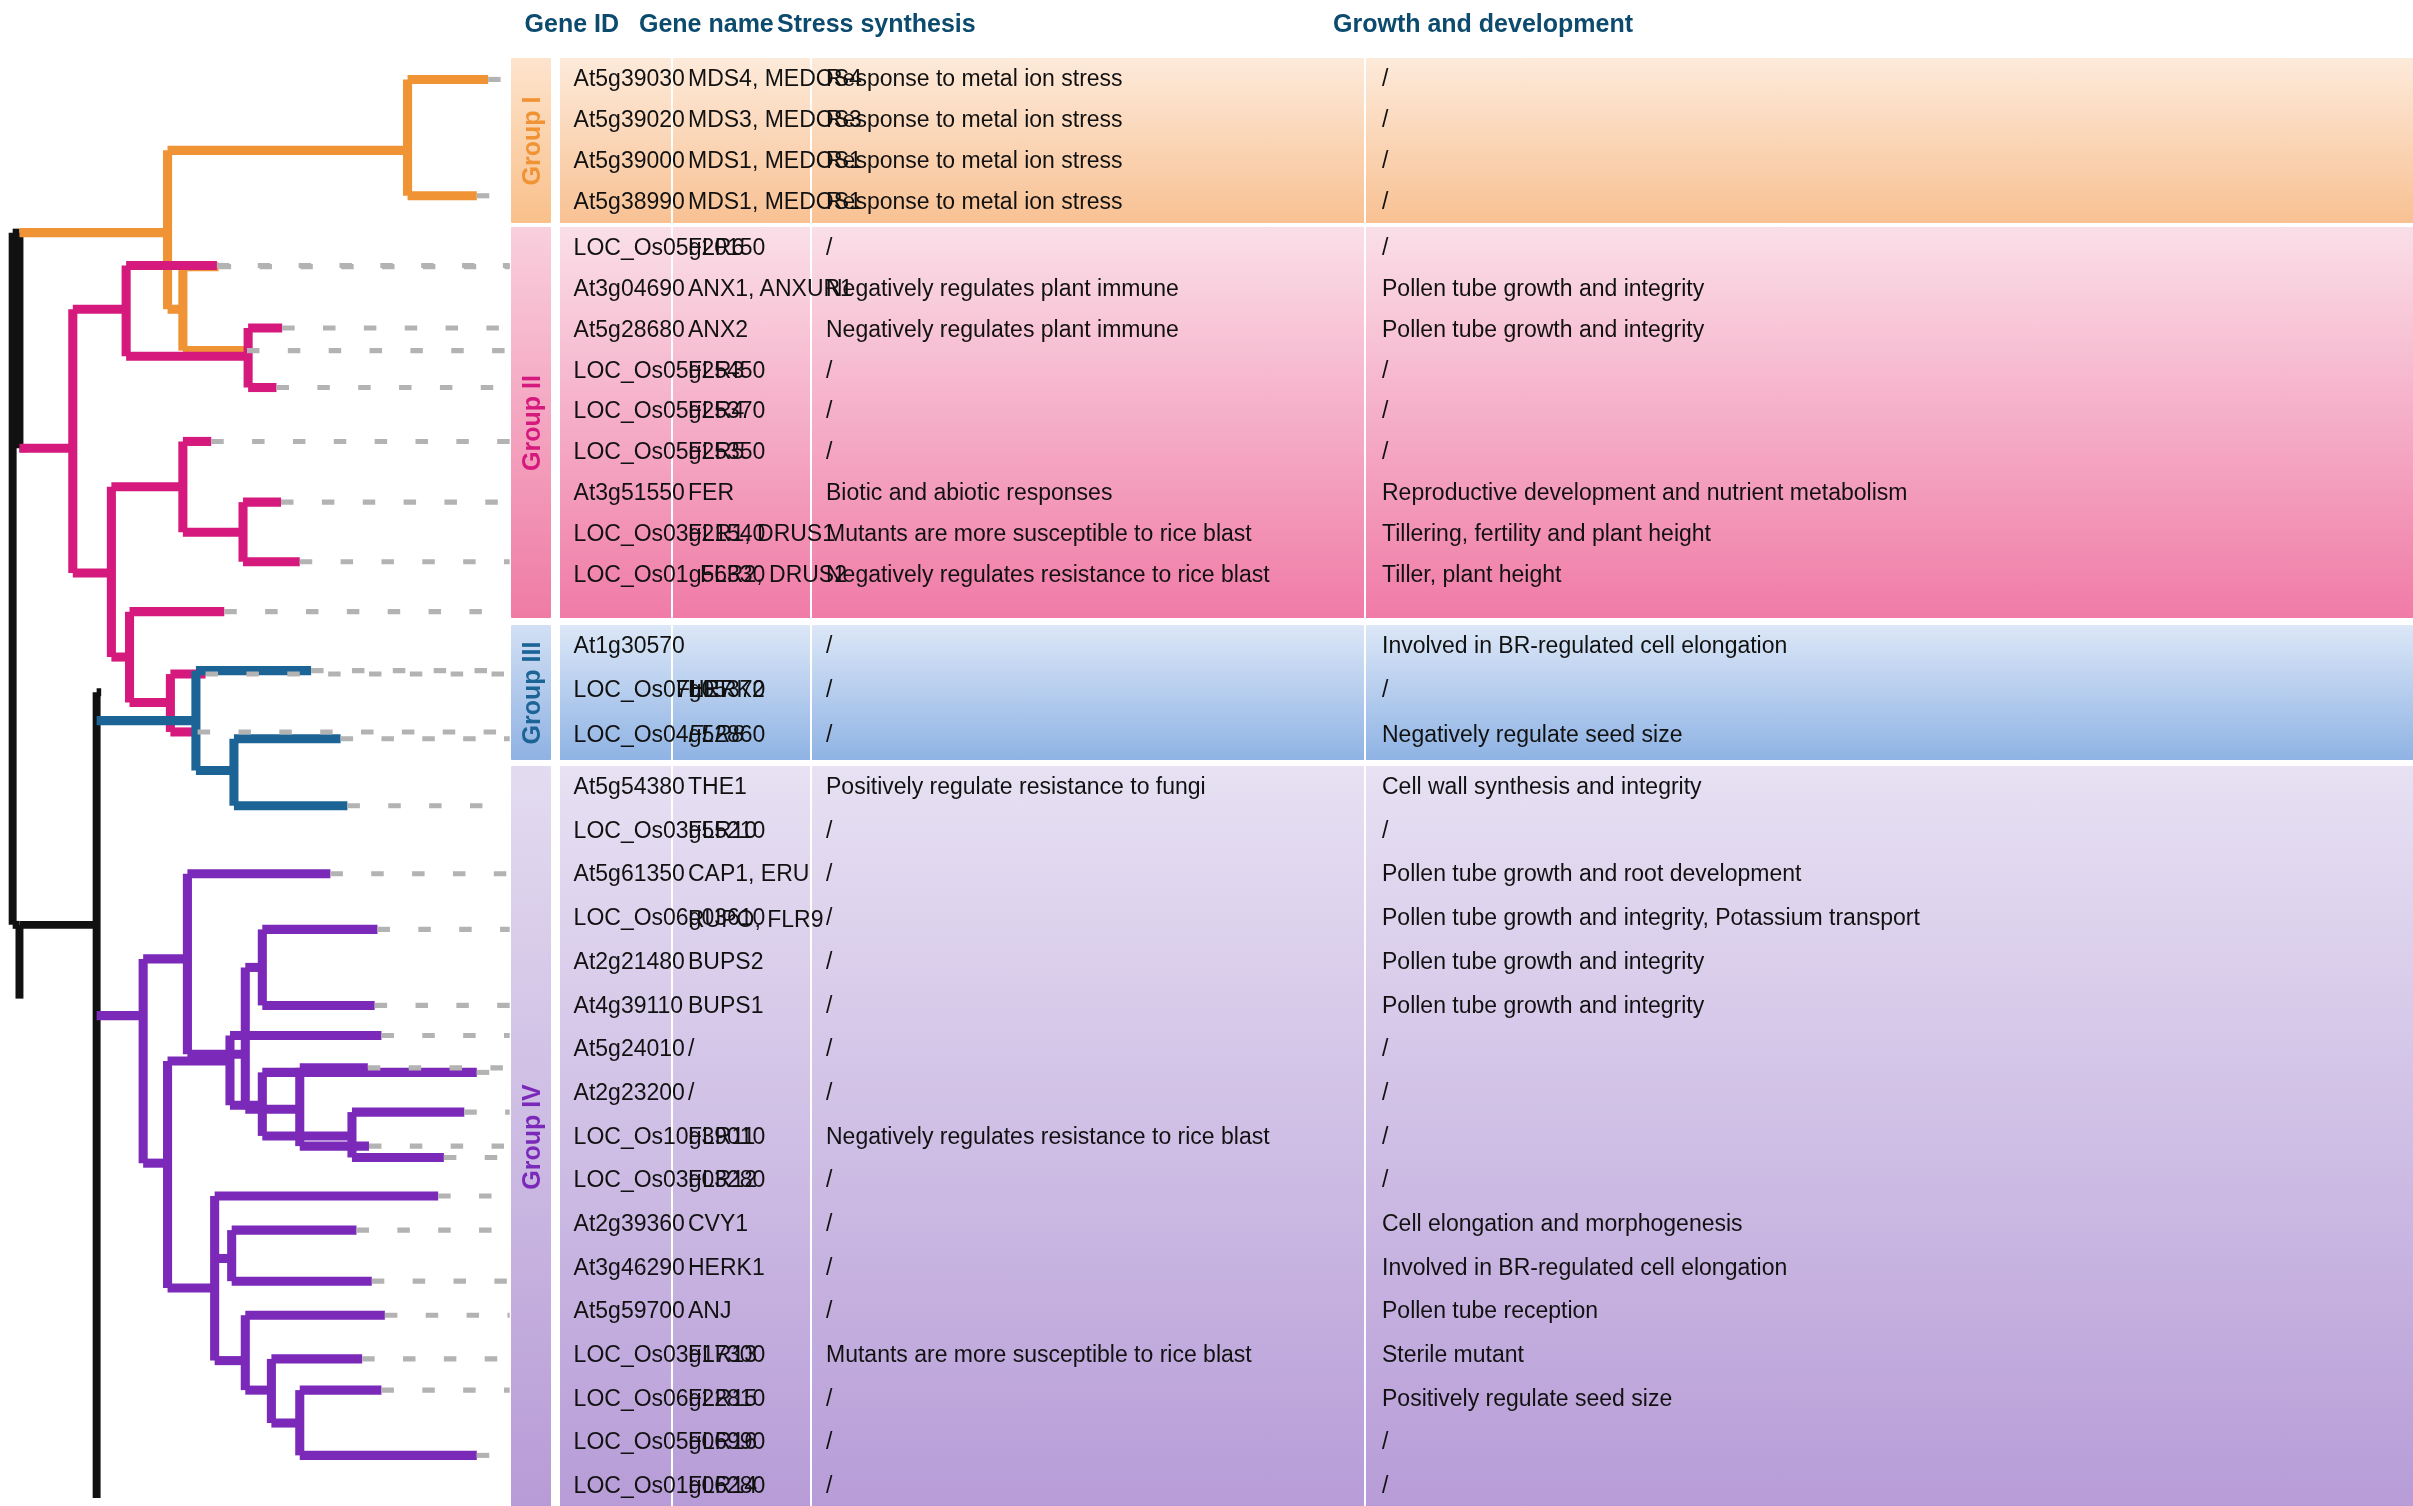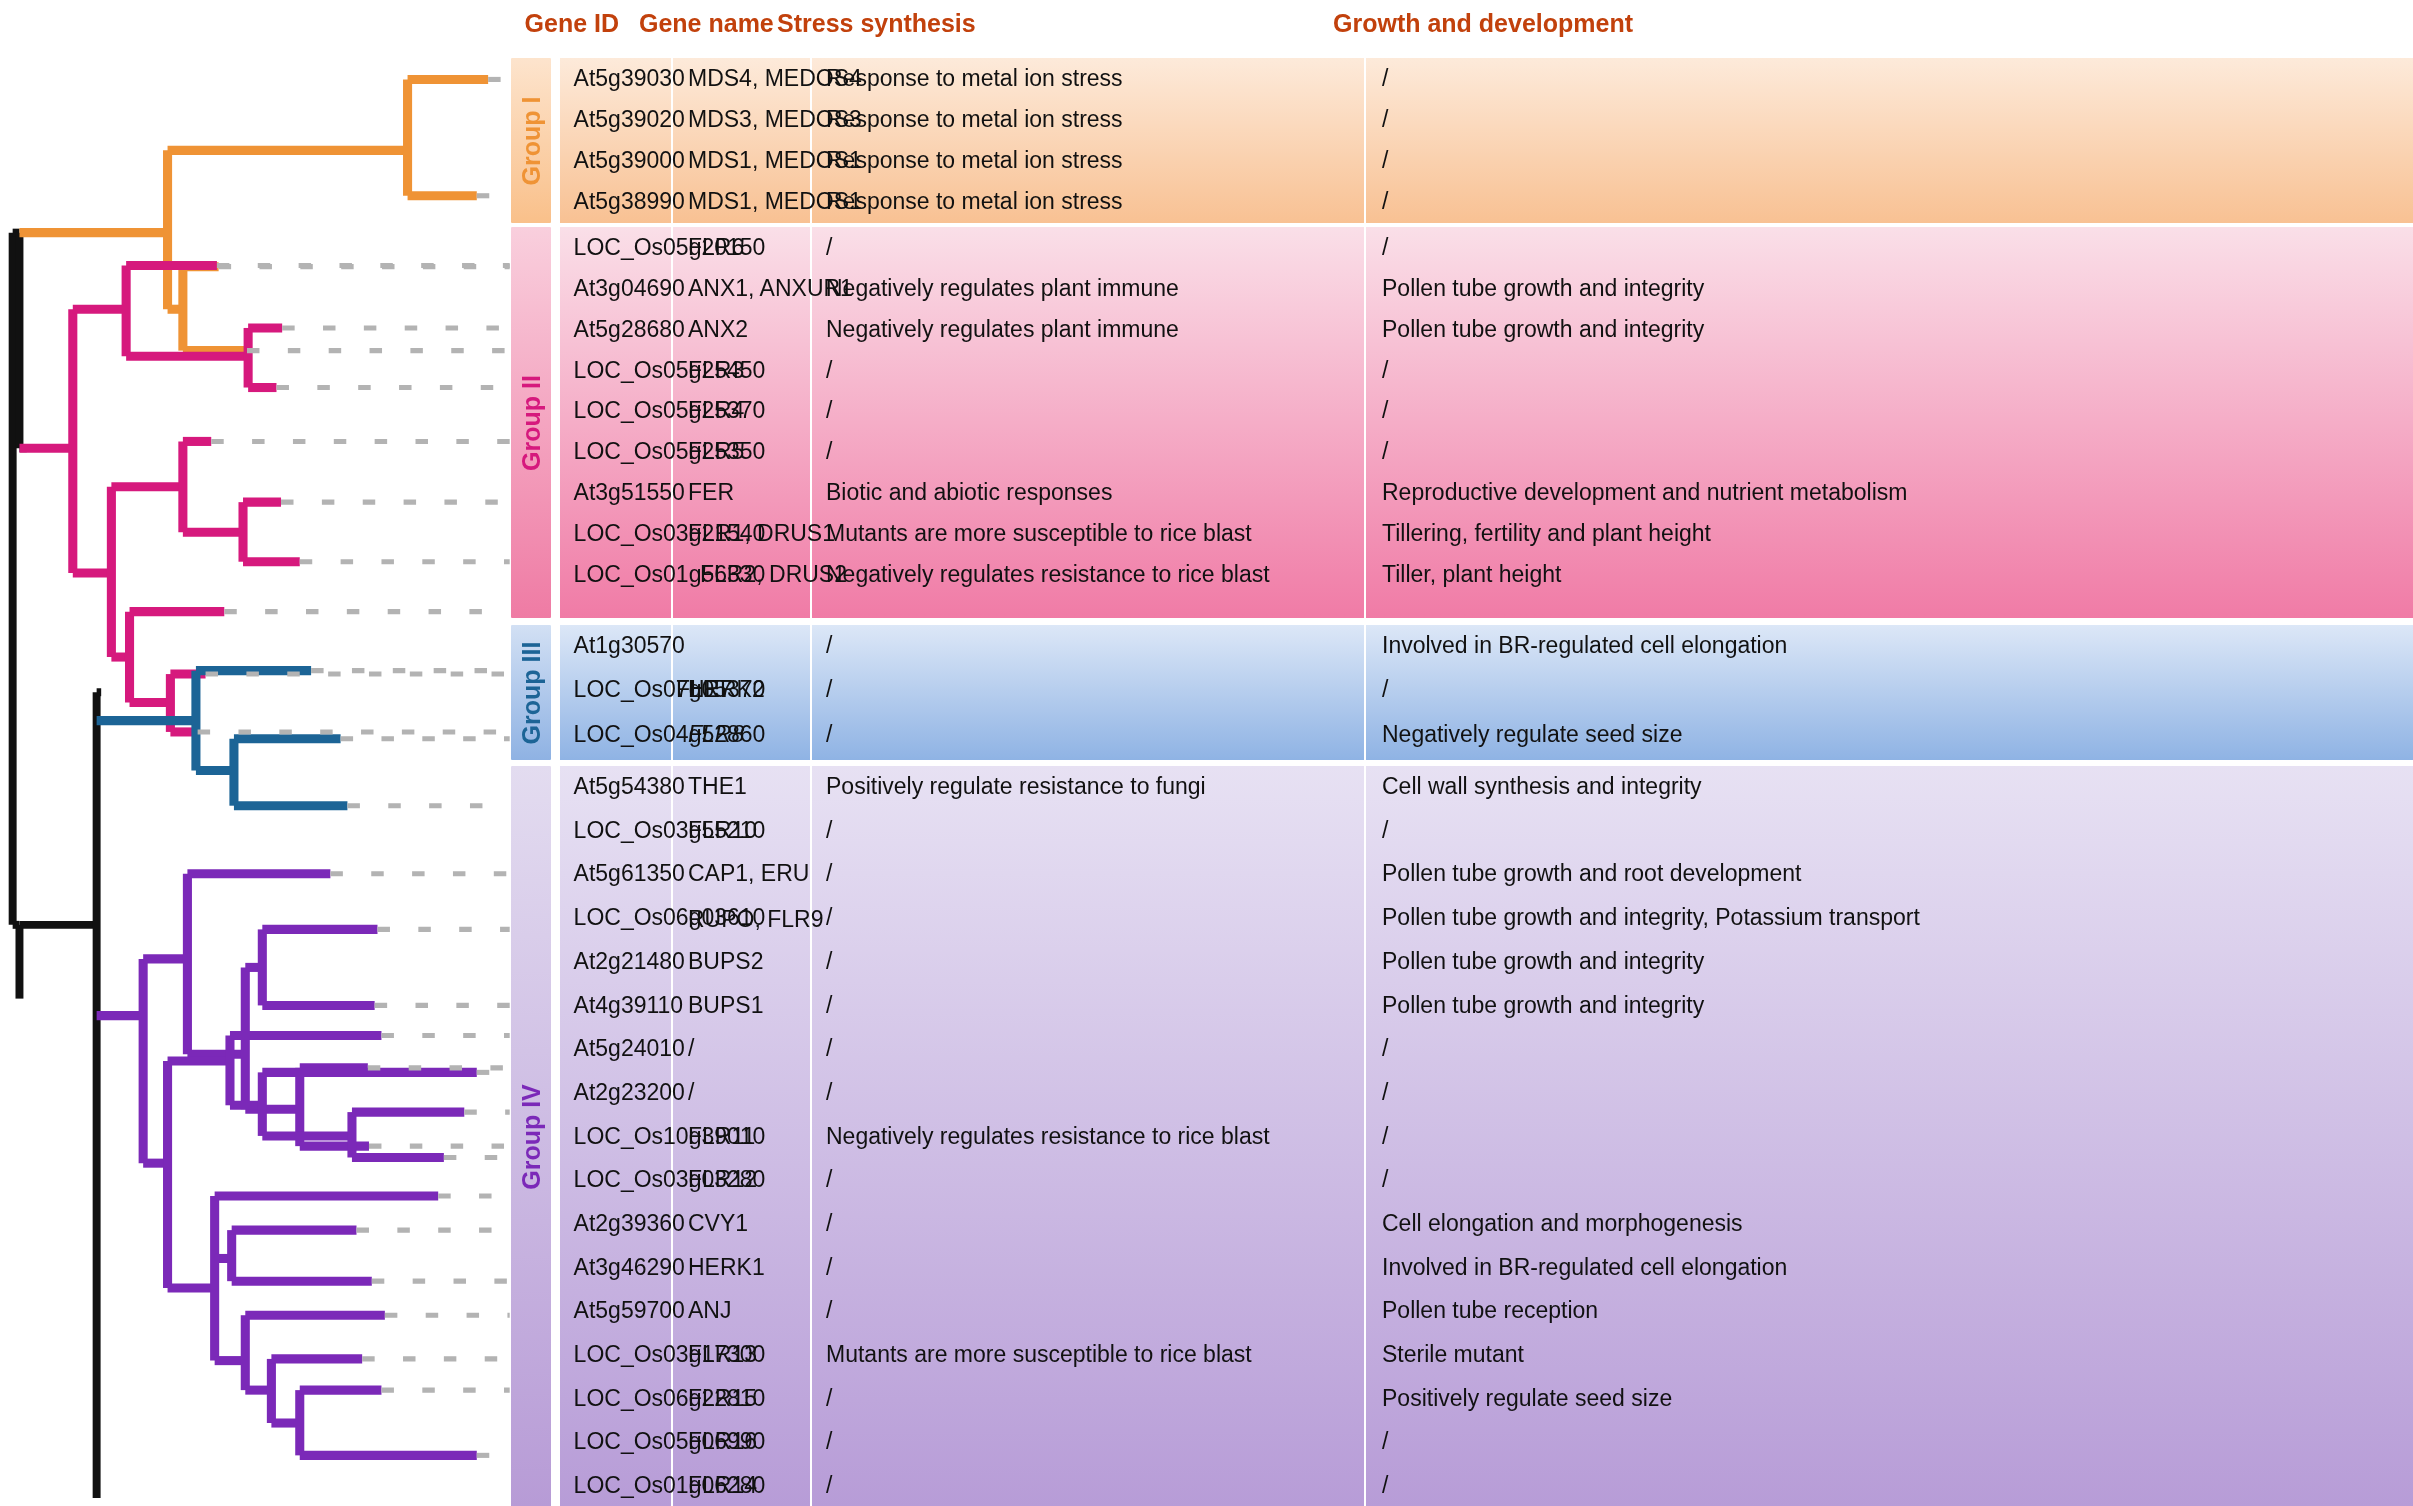--- a/index.html
+++ b/index.html
@@ -16,21 +16,21 @@
   #tree-pane{position:absolute;left:0;top:0;width:511px;height:1507px;}
   #tree-svg{position:absolute;left:0;top:0;}
 
   
   #table-pane{position:absolute;left:511px;top:0;width:1903px;height:1507px;}
 
   
   .header-row{position:absolute;left:0;top:0;height:54px;width:100%;}
   .hdr{
     position:absolute;top:9px;
-    font-size:25px;font-weight:bold;color:#c2410c;
+    font-size:25px;font-weight:bold;color:#0c4a6e;
     white-space:nowrap;letter-spacing:0px;
   }
   .hdr-geneid{left:13.6px;}
   .hdr-genename{left:128px;}
   .hdr-stress{left:266px;}
   .hdr-growth{left:822px;}
 
   
   .group-block{position:absolute;left:0;width:1903px;}
   .group-tab{

